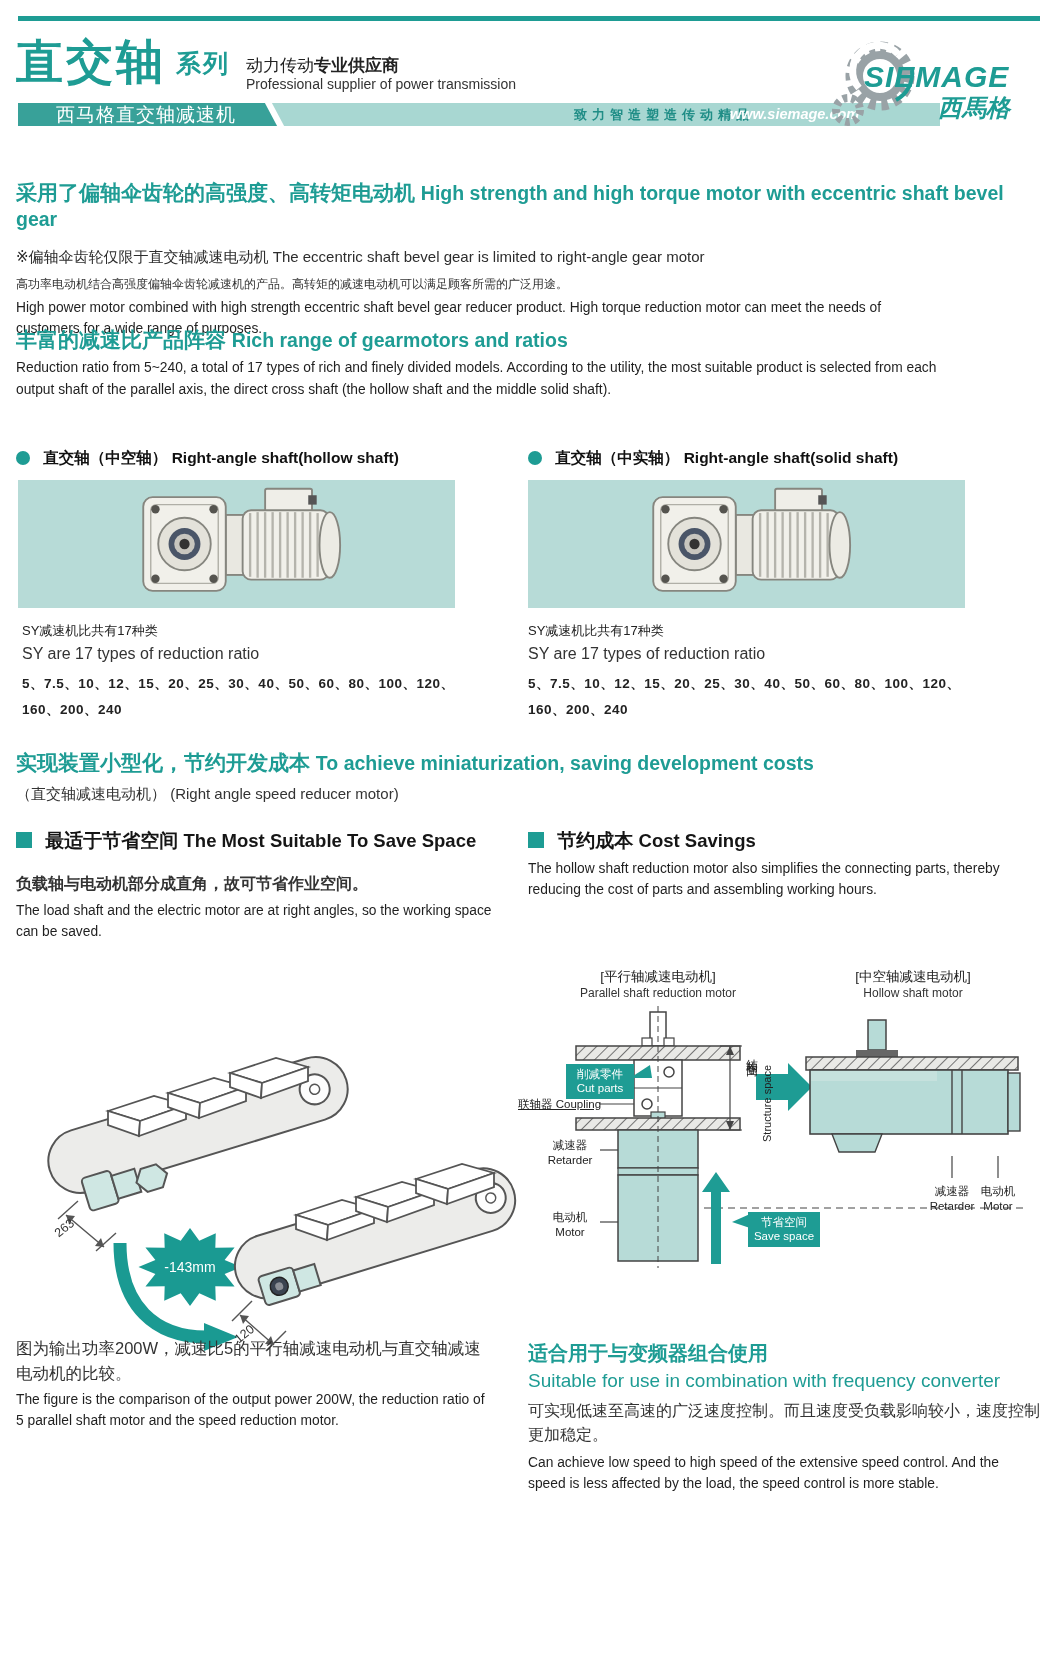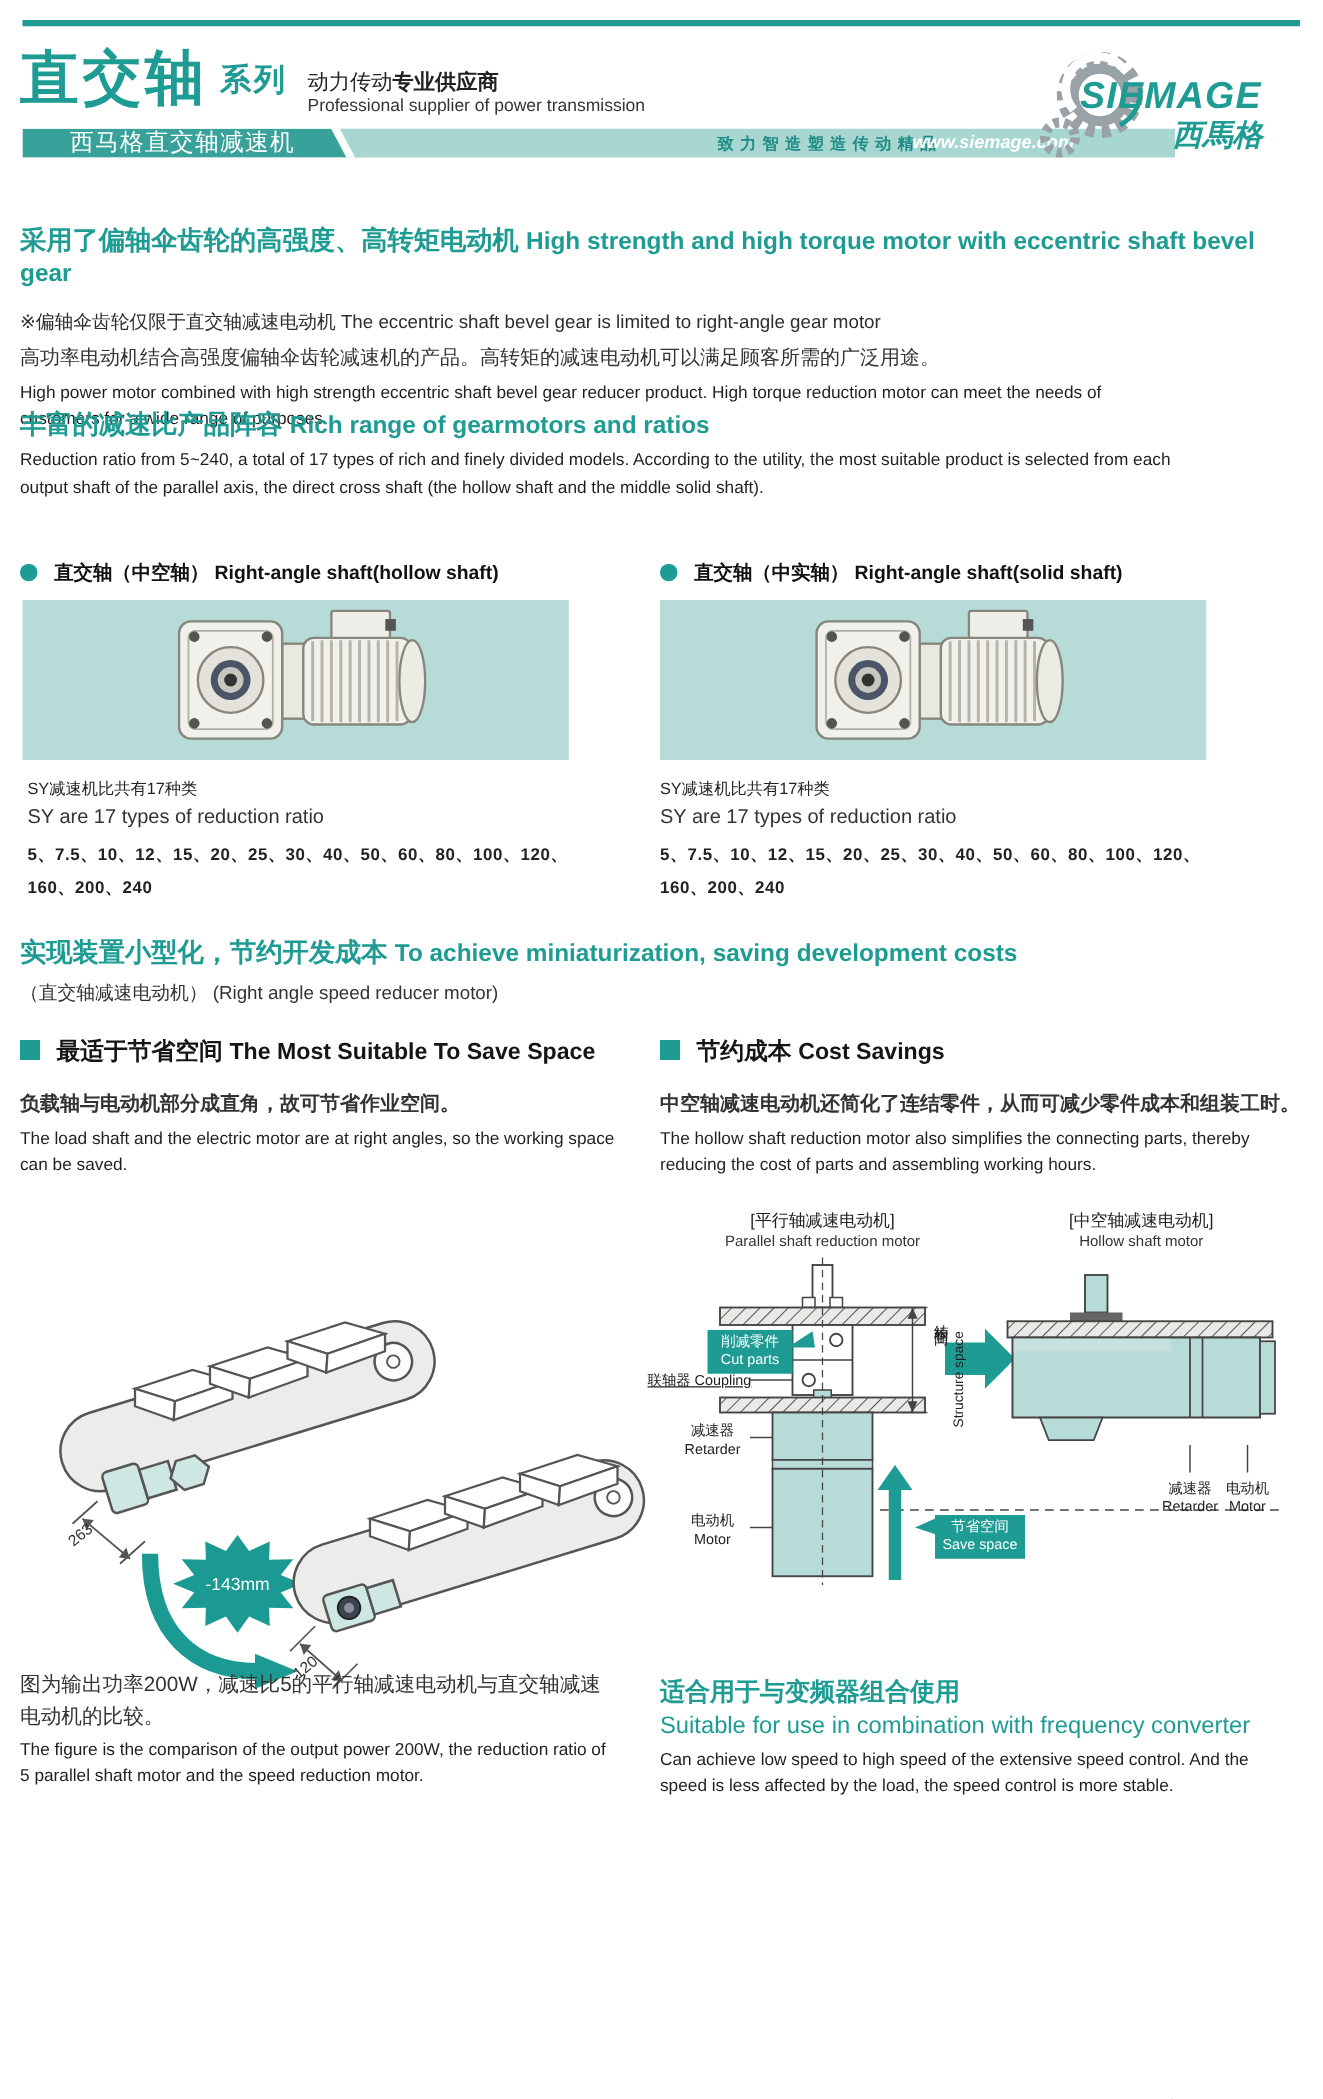--- a/index.html
+++ b/index.html
@@ -25,21 +25,21 @@
   .ribbon-slogan{position:absolute;left:556px;top:0;line-height:23px;color:#1F8D86;font-size:13px;letter-spacing:5px;font-weight:bold;}
   .ribbon-url{position:absolute;left:712px;top:0;line-height:23px;color:#fff;font-size:14.5px;font-weight:bold;font-style:italic;}
   .logo{left:812px;top:36px;width:232px;height:92px;}
   .logo-gear{position:absolute;left:14px;top:0;}
   .logo-text{position:absolute;left:52px;top:24px;color:#1E9C94;font-size:30px;font-weight:900;font-style:italic;letter-spacing:1px;z-index:2;}
   .logo-cn{position:absolute;left:126px;top:56px;color:#1E9C94;font-size:24px;font-weight:bold;font-style:italic;font-family:"Liberation Serif","DejaVu Serif",serif;z-index:2;}
   
   .h2{color:#1E9C94;font-size:21px;font-weight:bold;line-height:1.25;}
   .h2 .en{font-size:19.5px;font-weight:600;}
   .note{font-size:15px;color:#2d2d2d;}
-  .body-cn{font-size:16px;color:#333;line-height:1.5;}
+  .body-cn{font-size:12px;color:#333;line-height:1.5;}
   .body-en{font-size:13.8px;color:#1f1f1f;line-height:1.55;}
   .sec1{left:16px;top:180px;width:1014px;}
   .sec1 .note{margin-top:15px;}
   .sec1 .body-cn{margin-top:8px;}
   .sec1 .body-en{margin-top:4px;width:920px;}
   .sec2{left:16px;top:327px;width:1014px;}
   .sec2 .body-cn{margin-top:14px;}
   .sec2 .body-en{margin-top:4px;width:940px;}
   
   .prod-label{top:448px;font-size:15.5px;font-weight:bold;color:#111;}
@@ -231,21 +231,20 @@
   <div class="body-cn">负载轴与电动机部分成直角，故可节省作业空间。</div>
   <div class="body-en">The load shaft and the electric motor are at right angles, so the working space can be saved.</div>
 </div>
 
 <div class="abs col-r">
   <div class="subhead">
     <span class="sq"></span>
     <span>节约成本</span>
     <span class="en">Cost Savings</span>
   </div>
-  <div class="body-cn">中空轴减速电动机还简化了连结零件，从而可减少零件成本和组装工时。</div>
   <div class="body-en">The hollow shaft reduction motor also simplifies the connecting parts, thereby reducing the cost of parts and assembling working hours.</div>
 </div>
 
 <div class="abs illus">
   <svg width="510" height="392" viewBox="0 0 510 392">
 
     <g transform="rotate(-17 190 140)">
       <rect x="35" y="108" width="310" height="64" rx="32" fill="#ececea" stroke="#555" stroke-width="2"></rect>
       <circle cx="312" cy="140" r="15" fill="#fdfdfd" stroke="#555" stroke-width="2"></circle>
       <circle cx="312" cy="140" r="5" fill="#fff" stroke="#555" stroke-width="1.5"></circle>
@@ -415,18 +414,19 @@
 </div>
 
 <div class="abs cap-block">
   <div class="body-cn">图为输出功率200W，减速比5的平行轴减速电动机与直交轴减速电动机的比较。</div>
   <div class="body-en">The figure is the comparison of the output power 200W, the reduction ratio of 5 parallel shaft motor and the speed reduction motor.</div>
 </div>
 
 <div class="abs freq">
   <div class="freq-cn">适合用于与变频器组合使用</div>
   <div class="freq-en">Suitable for use in combination with frequency converter</div>
+  <div class="body-cn">可实现低速至高速的广泛速度控制。而且速度受负载影响较小，速度控制更加稳定。</div>
   <div class="body-en">Can achieve low speed to high speed of the extensive speed control. And the speed is less affected by the load, the speed control is more stable.</div>
 </div>
 
 <div class="abs footer">
   <span class="brand">siemage</span><span class="page">02</span>
 </div>
 
 </body></html>

